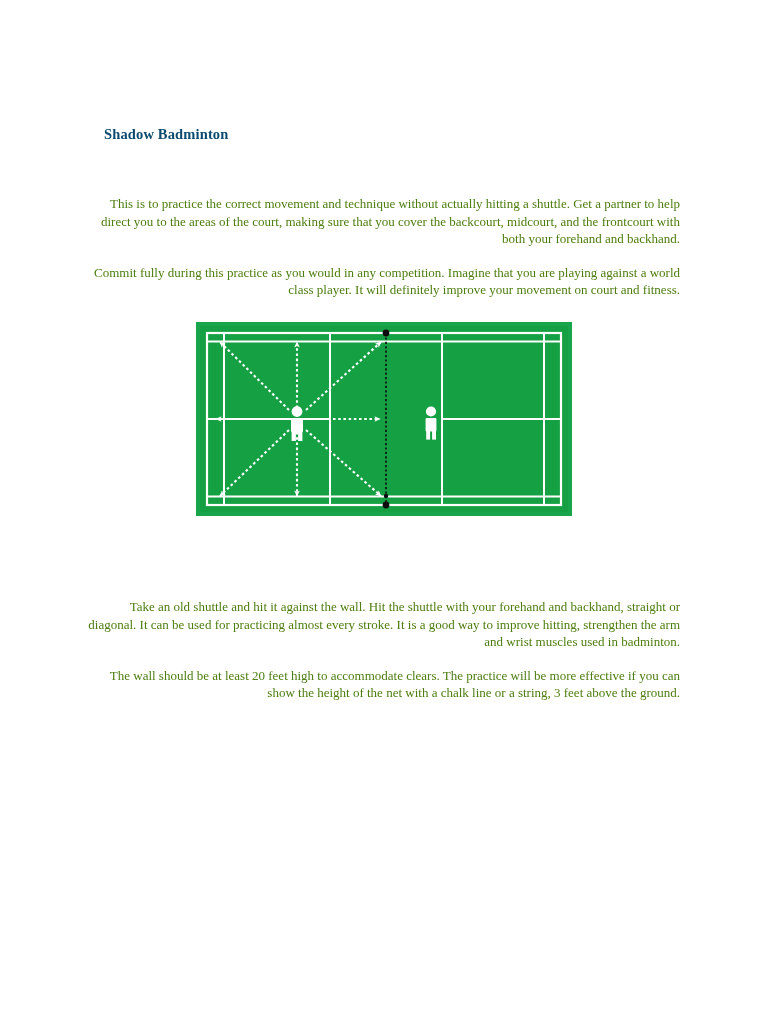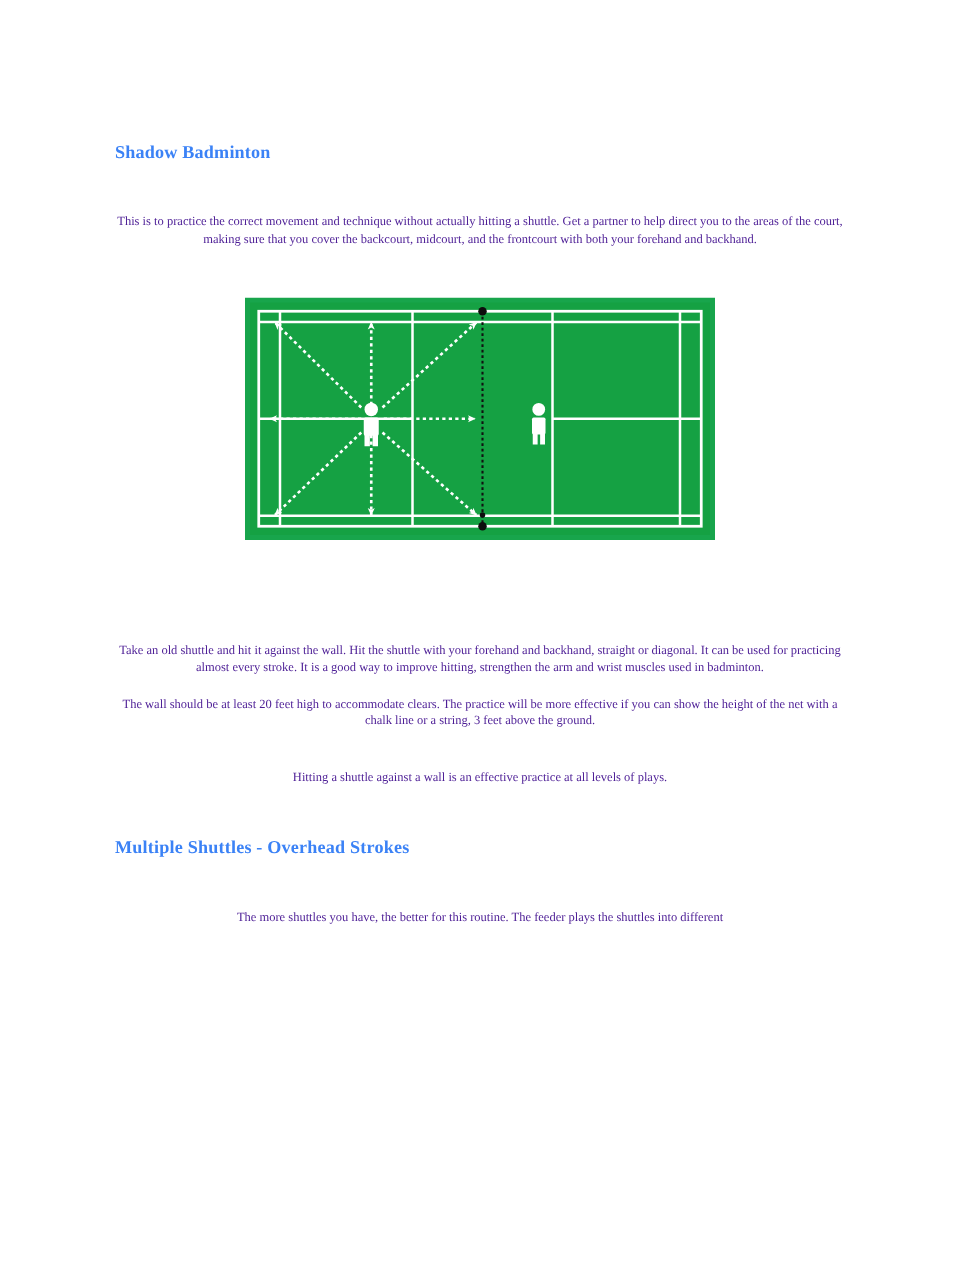--- a/index.html
+++ b/index.html
@@ -25,33 +25,33 @@
   .content {
     position: absolute;
     left: 88px;
     top: 110px;
     width: 592px;
   }
   h2.section-heading {
     font-family: "Liberation Serif", "DejaVu Serif", serif;
     font-size: 14.5px;
     font-weight: bold;
-    margin: 4px;
+    margin: 16px;
     padding: 0;
     letter-spacing: 0.15px;
-    color: #3b82f6;
+    color: #0c4a6e;
     line-height: 1.2;
   }
   p.body-text {
-    font-size: 10px;
+    font-size: 13px;
     line-height: 1.34;
     margin: 0;
     padding: 0;
-    color: #4c1d95;
-    text-align: center;
+    color: #4d7c0f;
+    text-align: right;
   }
   .sp-heading-to-para { height: 36px; }
   .sp-para { height: 16px; }
   .sp-para-to-figure { height: 24px; }
   .sp-figure-to-heading { height: 46px; }
   .sp-heading2-to-para { height: 36px; }
   .sp-para-to-heading { height: 37px; }
 
   
   .figure-wrap {
@@ -73,20 +73,21 @@
 </head>
 <body>
 
 <div class="page">
   <div class="content">
 
     <h2 class="section-heading">Shadow Badminton</h2>
     <div class="sp-heading-to-para"></div>
     <p class="body-text">This is to practice the correct movement and technique without actually hitting a shuttle. Get a partner to help direct you to the areas of the court, making sure that you cover the backcourt, midcourt, and the frontcourt with both your forehand and backhand.</p>
     <div class="sp-para"></div>
+    <p class="body-text">Commit fully during this practice as you would in any competition. Imagine that you are playing against a world class player. It will definitely improve your movement on court and fitness.</p>
 
     <div class="sp-para-to-figure"></div>
 
     <div class="figure-wrap">
       <div class="court-figure">
         <svg class="court-svg" viewBox="0 0 376 194" xmlns="http://www.w3.org/2000/svg">
           <defs>
             <marker id="ah" markerWidth="7" markerHeight="7" refX="5.6" refY="3.1" orient="auto" markerUnits="userSpaceOnUse">
               <path d="M0,0.3 L6.2,3.1 L0,5.9 L1.6,3.1 Z" fill="#ffffff"></path>
             </marker>
@@ -160,22 +161,19 @@
     </div>
 
     <div class="sp-figure-to-heading"></div>
 
     <div class="sp-heading2-to-para"></div>
     <p class="body-text">Take an old shuttle and hit it against the wall. Hit the shuttle with your forehand and backhand, straight or diagonal. It can be used for practicing almost every stroke. It is a good way to improve hitting, strengthen the arm and wrist muscles used in badminton.</p>
     <div class="sp-para"></div>
     <p class="body-text">The wall should be at least 20 feet high to accommodate clears. The practice will be more effective if you can show the height of the net with a chalk line or a string, 3 feet above the ground.</p>
     <div class="sp-para"></div>
     <div class="sp-para"></div>
-    <p class="body-text">Hitting a shuttle against a wall is an effective practice at all levels of plays.</p>
 
     <div class="sp-para-to-heading"></div>
 
-    <h2 class="section-heading">Multiple Shuttles - Overhead Strokes</h2>
     <div class="sp-heading2-to-para"></div>
-    <p class="body-text">The more shuttles you have, the better for this routine. The feeder plays the shuttles into different</p>
 
   </div>
 </div>
 
 </body></html>

